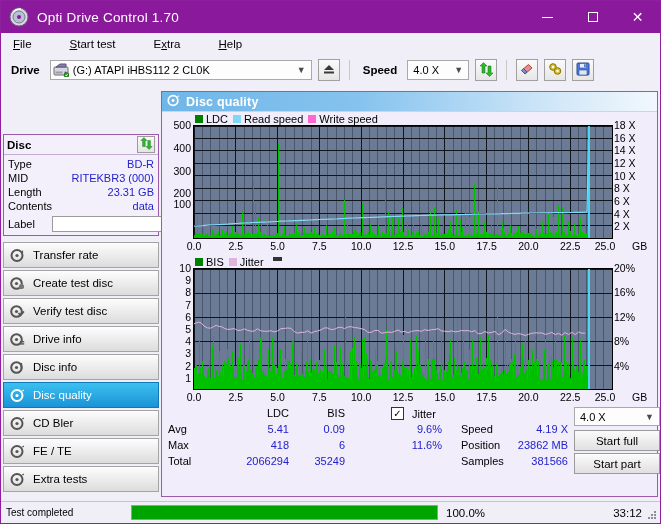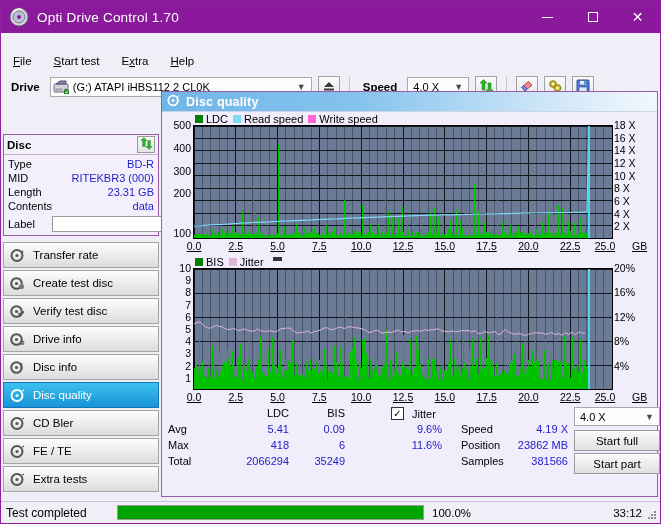--- a/index.html
+++ b/index.html
@@ -26,21 +26,21 @@
   .tb-buttons{ margin-left:auto; display:flex; height:32px; }
   .tb-btn{ width:45px; height:32px; display:flex; align-items:center; justify-content:center;
            color:#fff; font-size:13px; }
   .glyph-min{ width:11px;height:1px;background:#fff;display:block; }
   .glyph-max{ width:10px;height:10px;border:1px solid #fff;display:block; }
   .glyph-close{ font-size:14px; line-height:1; font-family:"DejaVu Sans",sans-serif;}
 
   
   .menubar{
     height:22px; background:#f0eef6; display:flex; align-items:center;
-    padding-left:10px; gap:18px; border-bottom:0px;margin-top:17px;
+    padding-left:10px; gap:34px; border-bottom:0px;
   }
   .menubar .mi{ font-size:11.5px; color:#000; padding:2px 2px; cursor:default;}
   .menubar .mi u{ text-decoration:underline; }
 
   
   .toolbar{
     height:30px; background:#f0eef6; display:flex; align-items:center;
     padding:0 6px; gap:6px;
   }
   .tb-label{ font-weight:bold; font-size:11.5px; margin-left:4px; margin-right:4px;}
@@ -131,21 +131,21 @@
 
   .plot-row{ display:flex; }
   .yaxis{ width:31px; text-align:right; position:relative; }
   .yaxis .tk{ position:absolute; right:2px; font-size:10.5px; transform:translateY(-50%); white-space:nowrap;}
   .yaxis2{ width:40px; position:relative; }
   .yaxis2 .tk{ position:absolute; left:1px; font-size:10.5px; transform:translateY(-50%); white-space:nowrap;}
   .plot{
     position:relative; background:#6b7b95; border:1px solid #000; overflow:hidden;
   }
   .xaxis{ position:relative; height:15px; }
-  .xaxis .tk{ position:absolute; font-size:10.5px; transform:translateX(-50%); top:1px;text-decoration:underline;}
+  .xaxis .tk{ position:absolute; font-size:10.5px; transform:translateX(-50%); top:1px;}
   .xaxis .tk.unit{ transform:none; }
 
   
   .stats{ position:relative; padding:3px 0 0 0; height:68px;}
   .stats .cell{ position:absolute; font-size:11px; }
   .stats .num{ color:#2222cc; }
   .hdr{ font-size:11px; color:#000; }
   .chk{
     position:absolute; width:13px;height:13px;border:1px solid #333;background:#fff;
     display:flex;align-items:center;justify-content:center;font-size:10px;color:#000;
@@ -155,21 +155,21 @@
     display:flex;align-items:center;justify-content:center; font-size:11.5px;
   }
   .combo.small{ position:absolute; height:19px; width:86px; padding-left:5px;}
 
   
   .statusbar{
     position:absolute; left:0; right:0; bottom:0; height:22px;
     background:#f0eef6; border-top:1px solid #c9c2d4;
     display:flex; align-items:center;
   }
-  .sb-text{ width:116px; padding-left:5px; font-size:12px; }
+  .sb-text{ width:130px; padding-left:5px; font-size:10px; }
   .sb-prog{
     width:307px; height:15px; border:1px solid #9b9b9b; background:#fff; position:relative;
   }
   .sb-prog .fill{ position:absolute; left:0; top:0; bottom:0; background:#00a400; }
   .sb-pct{ width:74px; padding-left:8px; font-size:11.5px;}
   .sb-time{ flex:1; text-align:right; padding-right:18px; font-size:11.5px;}
   .grip{ position:absolute; right:3px; bottom:3px; width:10px;height:10px; }
 </style>
 </head>
 <body>
@@ -445,21 +445,21 @@
             <i class="sw" style="background:#ff66d0"></i>
             <span>Write speed</span>
           </span>
         </div>
         <div class="plot-row">
           <div class="yaxis" style="height:114px">
             <span class="tk" style="top:0px">500</span>
             <span class="tk" style="top:22.8px">400</span>
             <span class="tk" style="top:45.6px">300</span>
             <span class="tk" style="top:68.4px">200</span>
-            <span class="tk" style="top:108px">100</span>
+            <span class="tk" style="top:79px">100</span>
           </div>
           <div class="plot" id="plotA" style="width:420px;height:114px"><svg width="418" height="112" shape-rendering="crispEdges">
                 <line x1="0" x2="0" y1="0" y2="112" stroke="#11151c" stroke-width="1"></line>
                 <line x1="8.36" x2="8.36" y1="0" y2="112" stroke="#49566e" stroke-width="1"></line>
                 <line x1="16.72" x2="16.72" y1="0" y2="112" stroke="#49566e" stroke-width="1"></line>
                 <line x1="25.08" x2="25.08" y1="0" y2="112" stroke="#49566e" stroke-width="1"></line>
                 <line x1="33.44" x2="33.44" y1="0" y2="112" stroke="#49566e" stroke-width="1"></line>
                 <line x1="41.800000000000004" x2="41.800000000000004" y1="0" y2="112" stroke="#11151c" stroke-width="1"></line>
                 <line x1="50.16" x2="50.16" y1="0" y2="112" stroke="#49566e" stroke-width="1"></line>
                 <line x1="58.52" x2="58.52" y1="0" y2="112" stroke="#49566e" stroke-width="1"></line>

